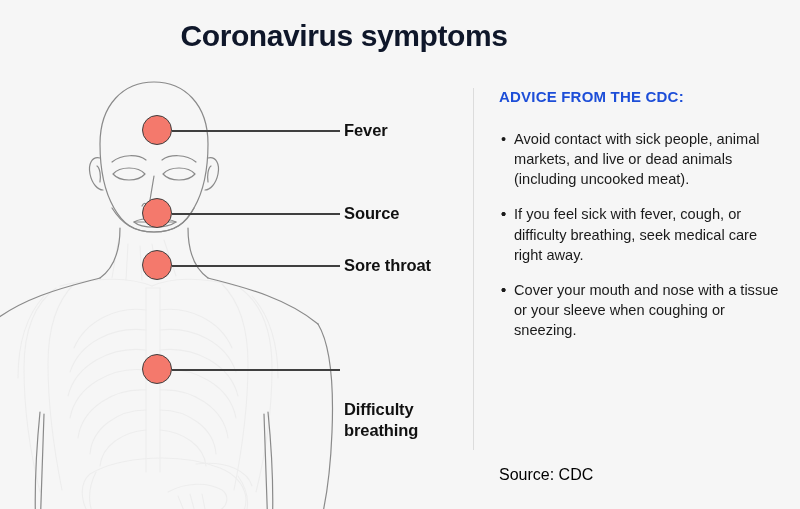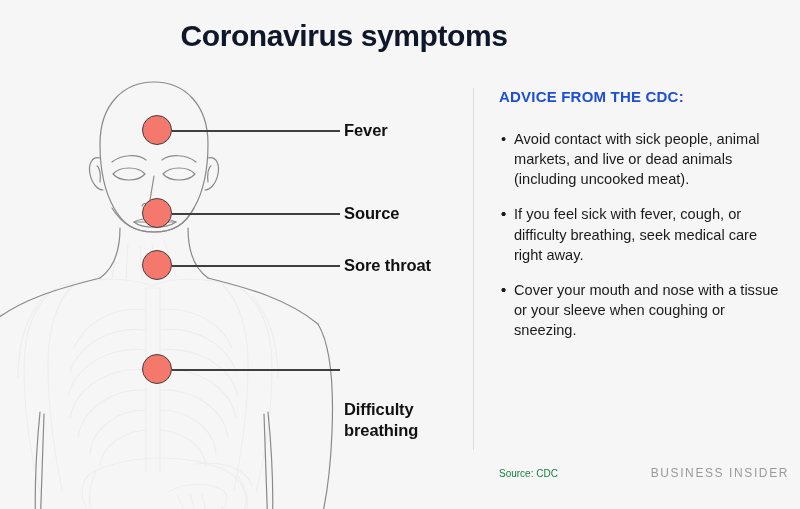--- a/index.html
+++ b/index.html
@@ -123,22 +123,22 @@
   #footer {
     position: absolute;
     left: 499px;
     top: 466px;
     width: 290px;
     display: flex;
     align-items: baseline;
     justify-content: space-between;
   }
   #source-credit {
-    font-size: 10px;
-    color: #15803d;
+    font-size: 16px;
+    color: #000000;
   }
   #brand-logo {
     font-size: 12px;
     color: #9a9a9a;
     letter-spacing: 1.6px;
   }
 </style>
 </head>
 <body>
 
@@ -280,16 +280,15 @@
       <span class="advice-bullet">•</span>
     </div>
     <div class="advice-item">
       <span class="advice-bullet">•</span>
       <span>Cover your mouth and nose with a tissue or your sleeve when coughing or sneezing.</span>
     </div>
   </div>
 
   <div id="footer">
     <div id="source-credit">Source: CDC</div>
-    <div id="brand-logo">BUSINESS INSIDER</div>
   </div>
 
 </div>
 
 </body></html>

